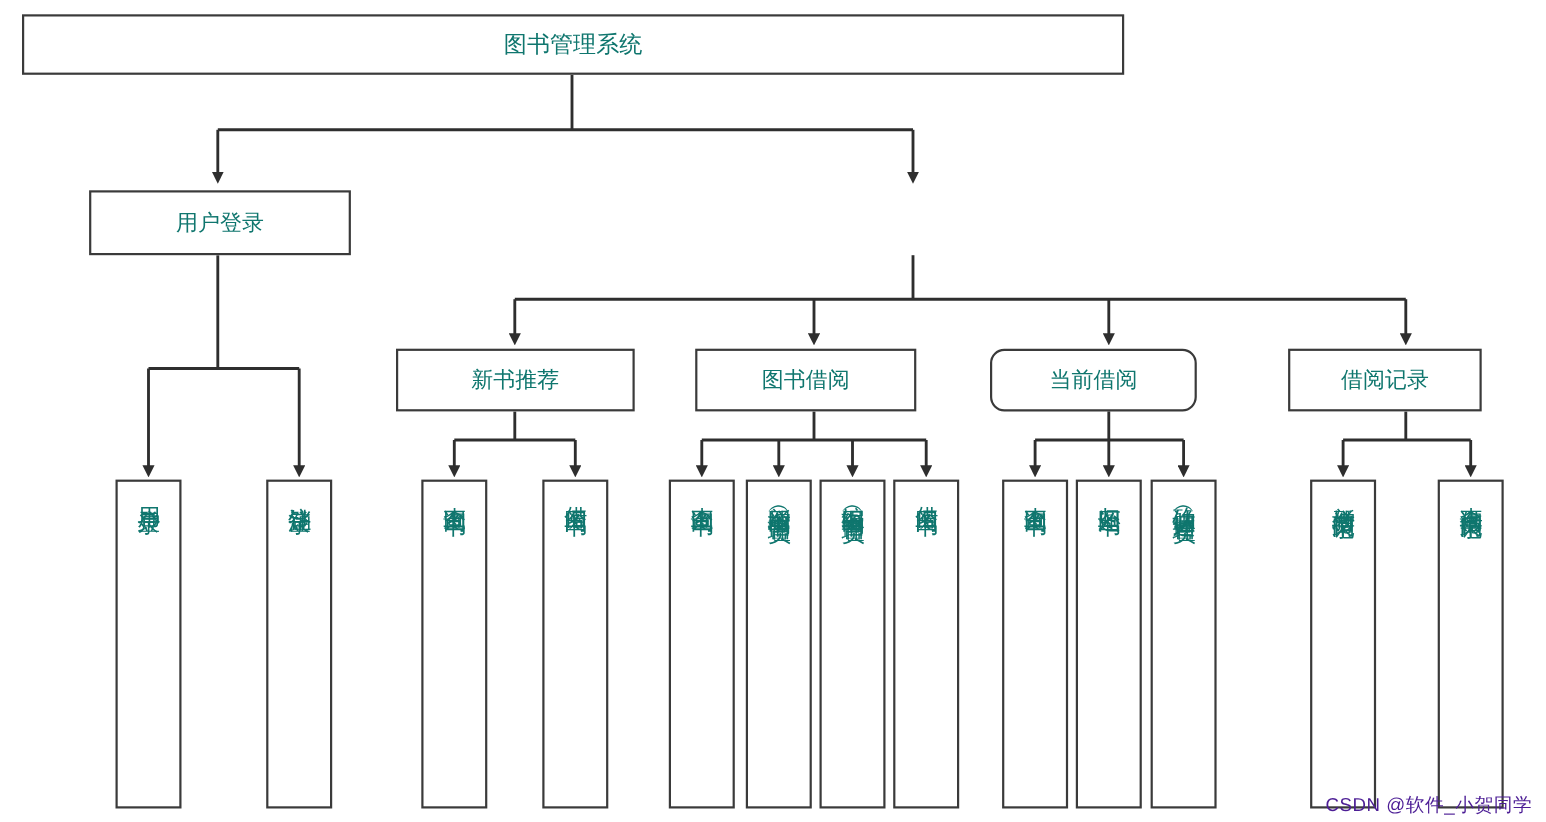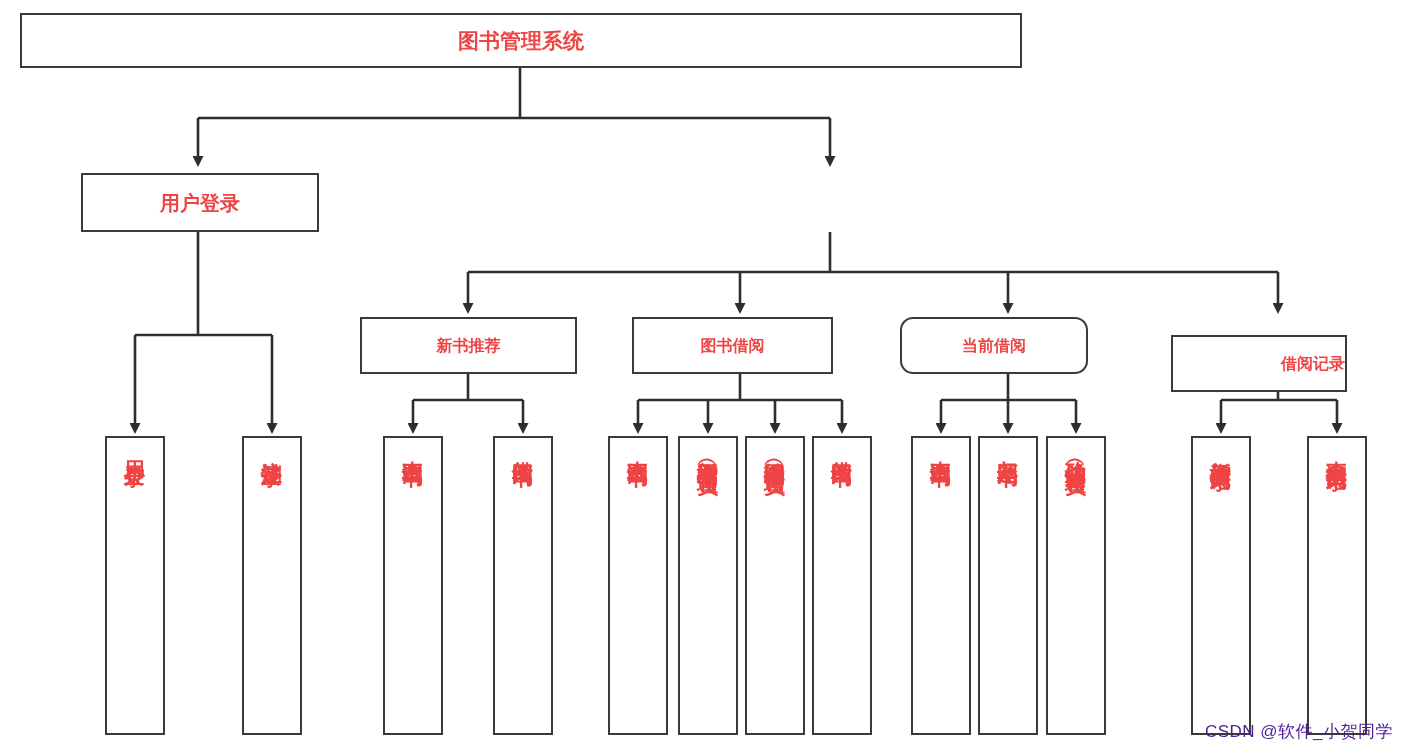--- a/index.html
+++ b/index.html
@@ -28,28 +28,27 @@
     position: absolute;
     box-sizing: border-box;
     background: #ffffff;
     border: 2px solid #3a3a3a;
     display: flex;
     align-items: center;
     justify-content: center;
     z-index: 2;
   }
   .node-label {
-    color: #ef4444;
+    color: #0f766e;
     white-space: nowrap;
     line-height: 1.1;
-    font-weight: bold;
   }
   .node.root .node-label { font-size: 21px; }
   .node.level2 .node-label { font-size: 20px; }
-  .node.level3 .node-label { font-size: 16px; }
+  .node.level3 .node-label { font-size: 20px; }
   
   .node.leaf {
     align-items: flex-start;
     justify-content: center;
     padding-top: 6px;
   }
   .node.leaf .node-label {
     font-size: 21px;
     writing-mode: vertical-rl;
     text-orientation: upright;
@@ -136,21 +135,21 @@
 
   <div class="node level3" style="left:360px; top:317px; width:217px; height:57px;">
     <span class="node-label">新书推荐</span>
   </div>
   <div class="node level3" style="left:632px; top:317px; width:201px; height:57px;">
     <span class="node-label">图书借阅</span>
   </div>
   <div class="node level3" style="left:900px; top:317px; width:188px; height:57px;border-radius:13px;">
     <span class="node-label">当前借阅</span>
   </div>
-  <div class="node level3" style="left:1171px; top:335px; width:176px; height:57px;justify-content:flex-end;">
+  <div class="node level3" style="left:1171px; top:317px; width:176px; height:57px;">
     <span class="node-label">借阅记录</span>
   </div>
 
   <div class="node leaf" style="left:105px; top:436px; width:60px; height:299px;">
     <span class="node-label">用户登录</span>
   </div>
   <div class="node leaf" style="left:242px; top:436px; width:60px; height:299px;">
     <span class="node-label">注销登录</span>
   </div>
 

